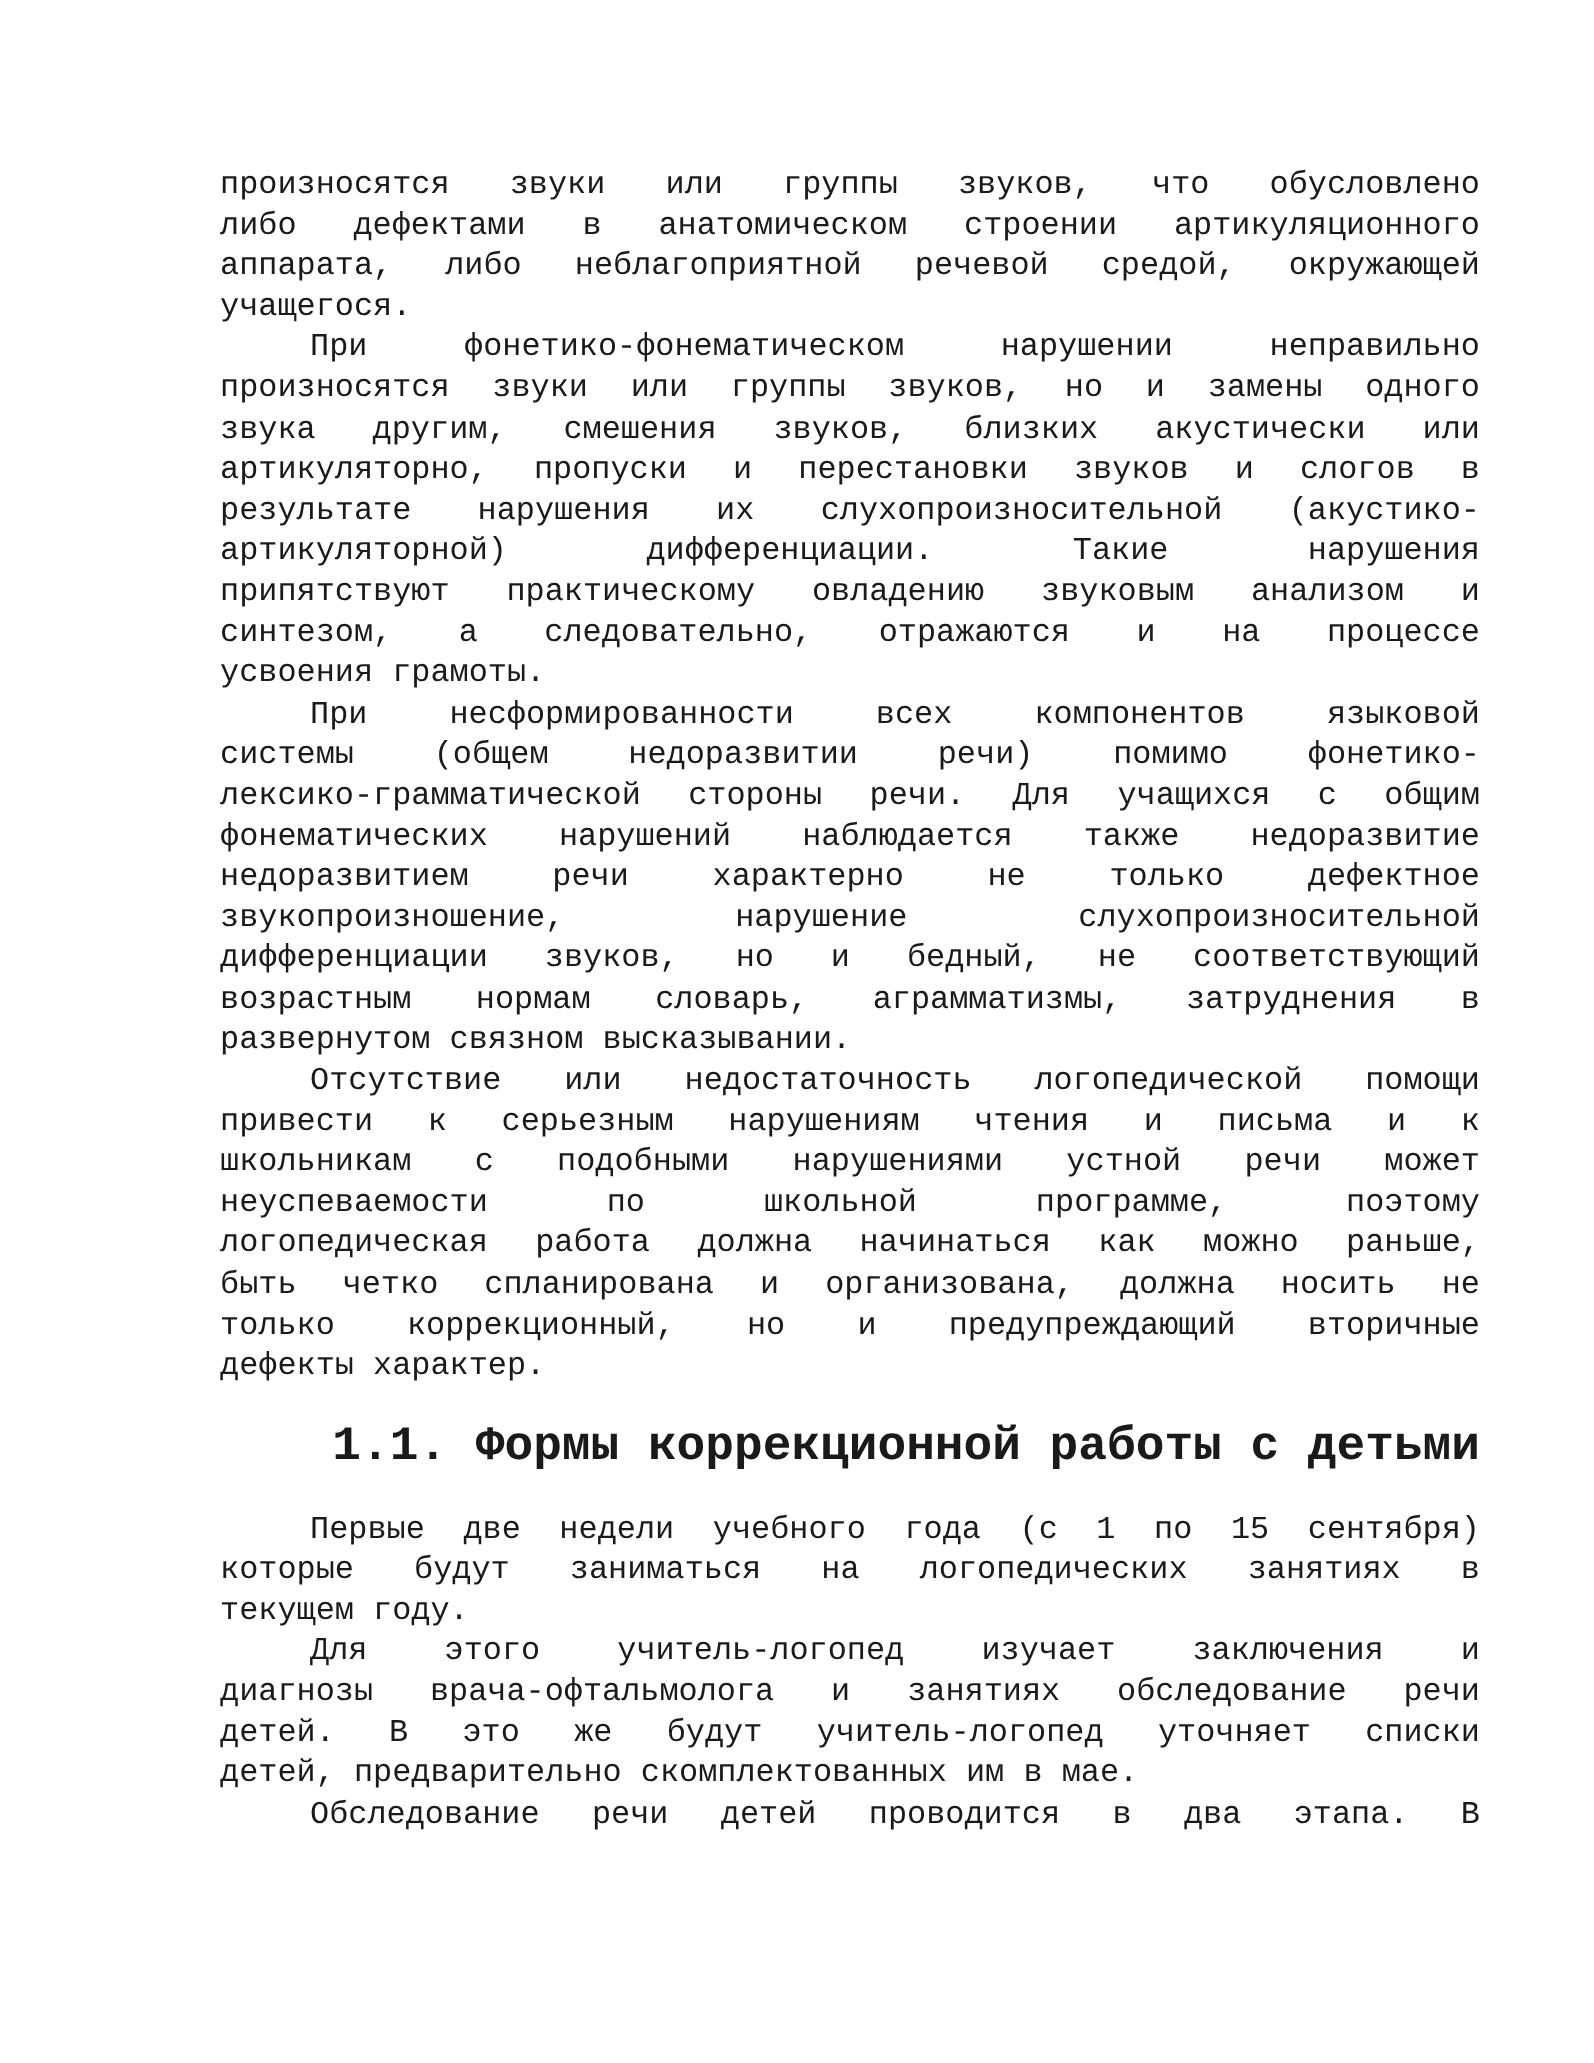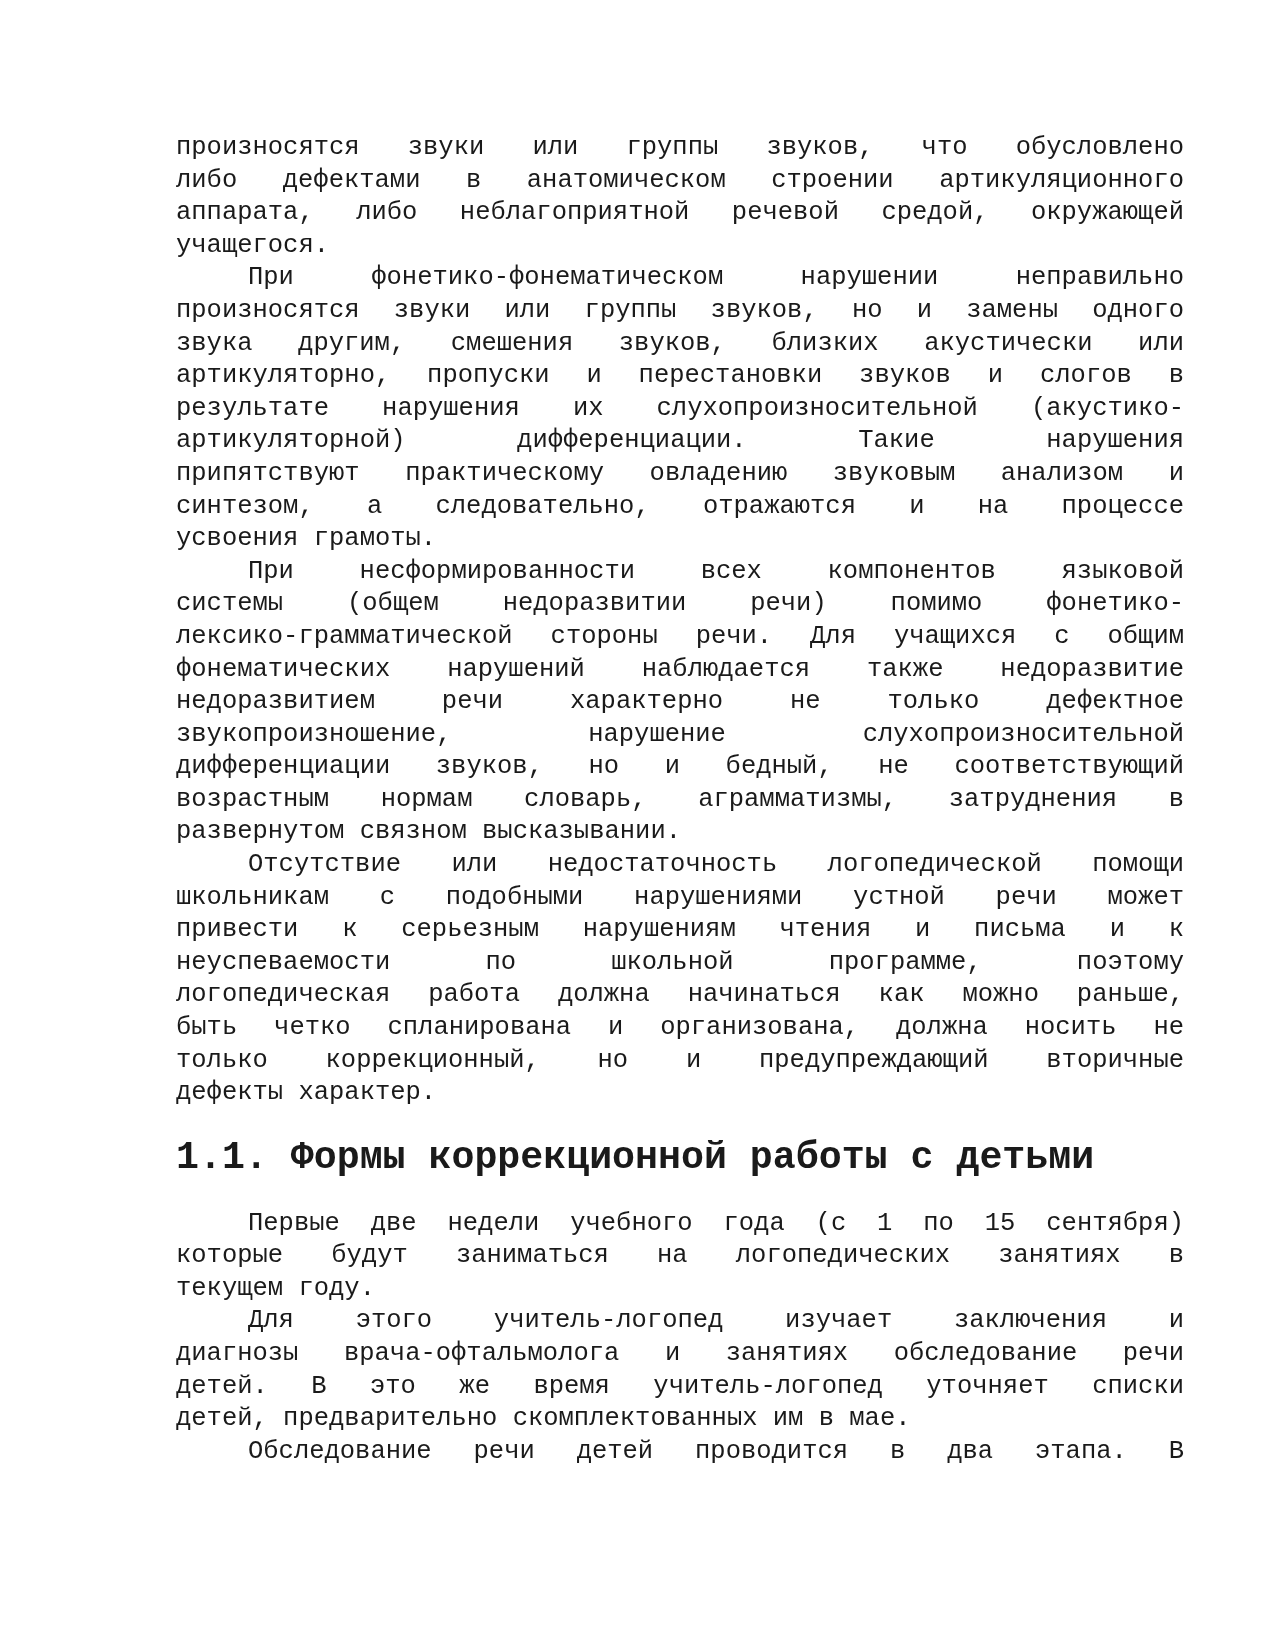--- a/index.html
+++ b/index.html
@@ -3,21 +3,21 @@
 <meta charset="utf-8">
 <style>
   html, body { margin:0; padding:0; background:#ffffff; }
   body { width:1275px; height:1650px; position:relative; overflow:hidden; }
   .page { position:absolute; left:176px; top:132px; width:1008px; color:#1a1a1a;
           font-family:"Liberation Mono", "DejaVu Sans Mono", monospace; font-size:25.5px; line-height:32.6px; }
   .p { text-align:justify; text-align-last:auto; margin:0; }
   .line { display:block; text-align:justify; text-align-last:justify; white-space:nowrap; height:32.6px; overflow:visible; }
   .line.last { text-align-last:left; }
   .line.indent { padding-left:72px; }
-  .heading { text-align:left; font-weight:bold; margin:0; height:32.6px; line-height:32.6px; }
+  .heading { text-align:right; font-weight:bold; margin:0; height:32.6px; line-height:32.6px; }
   .gap { height:32.6px; }
 </style>
 </head>
 <body>
 
 <div class="page">
   <div id="before">
       <div class="p">
         <span class="line">произносятся звуки или группы звуков, что обусловлено</span>
         <span class="line">либо дефектами в анатомическом строении артикуляционного</span>
@@ -41,41 +41,41 @@
         <span class="line">лексико-грамматической стороны речи. Для учащихся с общим</span>
         <span class="line">фонематических нарушений наблюдается также недоразвитие</span>
         <span class="line">недоразвитием речи характерно не только дефектное</span>
         <span class="line">звукопроизношение, нарушение слухопроизносительной</span>
         <span class="line">дифференциации звуков, но и бедный, не соответствующий</span>
         <span class="line">возрастным нормам словарь, аграмматизмы, затруднения в</span>
         <span class="line last">развернутом связном высказывании.</span>
       </div>
       <div class="p">
         <span class="line indent">Отсутствие или недостаточность логопедической помощи</span>
+        <span class="line">привести к серьезным нарушениям чтения и письма и к</span>
         <span class="line">школьникам с подобными нарушениями устной речи может</span>
-        <span class="line">привести к серьезным нарушениям чтения и письма и к</span>
         <span class="line">неуспеваемости по школьной программе, поэтому</span>
         <span class="line">логопедическая работа должна начинаться как можно раньше,</span>
         <span class="line">быть четко спланирована и организована, должна носить не</span>
         <span class="line">только коррекционный, но и предупреждающий вторичные</span>
         <span class="line last">дефекты характер.</span>
       </div>
     </div>
   <div class="gap"></div>
   <h2 class="heading">1.1. Формы коррекционной работы с детьми</h2>
   <div class="gap"></div>
   <div id="after">
       <div class="p">
         <span class="line indent">Первые две недели учебного года (с 1 по 15 сентября)</span>
         <span class="line">которые будут заниматься на логопедических занятиях в</span>
         <span class="line last">текущем году.</span>
       </div>
       <div class="p">
         <span class="line indent">Для этого учитель-логопед изучает заключения и</span>
         <span class="line">диагнозы врача-офтальмолога и занятиях обследование речи</span>
-        <span class="line">детей. В это же время учитель-логопед уточняет списки</span>
+        <span class="line">детей. В это же будут учитель-логопед уточняет списки</span>
         <span class="line last">детей, предварительно скомплектованных им в мае.</span>
       </div>
       <div class="p">
         <span class="line indent">Обследование речи детей проводится в два этапа. В</span>
       </div>
     </div>
 </div>
 
 </body></html>

